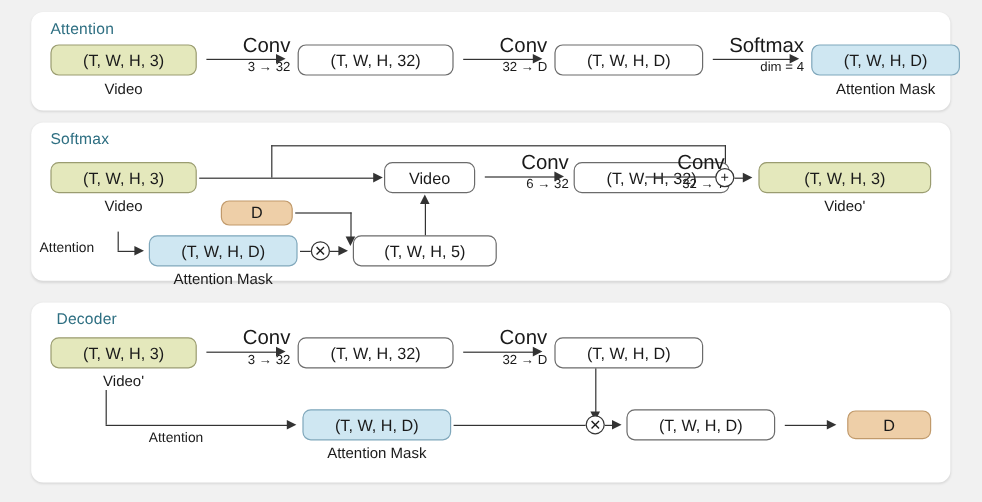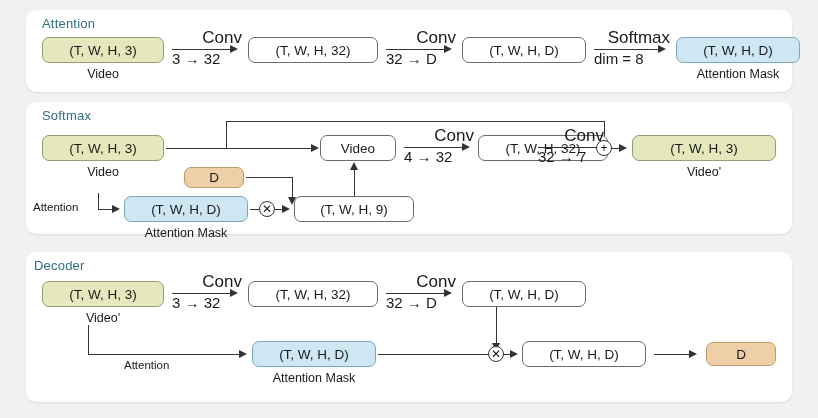--- a/index.html
+++ b/index.html
@@ -80,21 +80,21 @@
   .oparrow .bar{
     position:absolute;left:0;top:50%;height:0;
     border-top:1.4px solid #333;
   }
   .oparrow .top{
     position:absolute;left:0;right:0;bottom:52%;
     text-align:right;font-size:17px;color:#1a1a1a;white-space:nowrap;
   }
   .oparrow .bot{
     position:absolute;left:0;right:0;top:52%;
-    text-align:left;font-size:15px;color:#1a1a1a;white-space:nowrap;
+    text-align:right;font-size:11px;color:#1a1a1a;white-space:nowrap;
   }
   .oparrow .head{
     position:absolute;top:50%;margin-top:-4.5px;
     width:0;height:0;
     border-top:4.5px solid transparent;
     border-bottom:4.5px solid transparent;
     border-left:8px solid #333;
   }
 
   
@@ -135,21 +135,21 @@
       <div class="top">Conv</div>
       <div class="bot">32 → D</div>
       <div class="head" style="left:58px;"></div>
     </div>
 
     <div class="box" style="left:436px;top:27px;width:124px;height:26px;">(T, W, H, D)</div>
 
     <div class="oparrow" style="left:568px;top:24px;width:76px;height:30px;">
       <div class="bar" style="width:66px;"></div>
       <div class="top">Softmax</div>
-      <div class="bot">dim = 8</div>
+      <div class="bot">dim = 4</div>
       <div class="head" style="left:64px;"></div>
     </div>
 
     <div class="box mask" style="left:650px;top:27px;width:124px;height:26px;">(T, W, H, D)</div>
     <div class="caption" style="left:638px;top:57px;width:148px;">Attention Mask</div>
   </div>
 
   <div class="panel" id="panel-encoder">
     <div class="panel-title" style="left:16px;top:6px;">Softmax</div>
 
@@ -175,52 +175,52 @@
     <div class="ah-right" style="left:86px;top:102.5px;"></div>
 
     <div class="box mask" style="left:98px;top:94px;width:124px;height:26px;">(T, W, H, D)</div>
     <div class="caption" style="left:86px;top:124px;width:148px;">Attention Mask</div>
 
     <div class="hline" style="left:224px;top:107px;width:9px;"></div>
     <div class="op" style="left:233px;top:99px;">✕</div>
     <div class="hline" style="left:249px;top:107px;width:8px;"></div>
     <div class="ah-right" style="left:256px;top:102.5px;"></div>
 
-    <div class="box" style="left:268px;top:94px;width:120px;height:26px;">(T, W, H, 9)</div>
+    <div class="box" style="left:268px;top:94px;width:120px;height:26px;">(T, W, H, 5)</div>
 
     <div class="vline" style="left:328px;top:68px;height:26px;"></div>
     <div class="ah-up" style="left:323.5px;top:60px;"></div>
 
     <div class="box" style="left:294px;top:33px;width:76px;height:26px;">Video</div>
 
     <div class="oparrow" style="left:378px;top:30px;width:70px;height:30px;">
       <div class="bar" style="width:60px;"></div>
       <div class="top">Conv</div>
-      <div class="bot">4 → 32</div>
+      <div class="bot">6 → 32</div>
       <div class="head" style="left:58px;"></div>
     </div>
 
     <div class="box" style="left:452px;top:33px;width:130px;height:26px;">(T, W, H, 32)</div>
 
     <div class="oparrow" style="left:512px;top:30px;width:66px;height:30px;">
       <div class="bar" style="width:66px;"></div>
       <div class="top">Conv</div>
       <div class="bot">32 → 7</div>
     </div>
 
     <div class="op" style="left:570px;top:38px;">+</div>
     <div class="hline" style="left:586px;top:46px;width:8px;"></div>
     <div class="ah-right" style="left:593px;top:41.5px;"></div>
 
     <div class="box video" style="left:606px;top:33px;width:144px;height:26px;">(T, W, H, 3)</div>
     <div class="caption" style="left:606px;top:63px;width:144px;">Video'</div>
   </div>
 
   <div class="panel" id="panel-decoder">
-    <div class="panel-title" style="left:8px;top:6px;">Decoder</div>
+    <div class="panel-title" style="left:21px;top:6px;">Decoder</div>
 
     <div class="box video" style="left:16px;top:29px;width:122px;height:26px;">(T, W, H, 3)</div>
     <div class="caption" style="left:16px;top:59px;width:122px;">Video'</div>
 
     <div class="oparrow" style="left:146px;top:26px;width:70px;height:30px;">
       <div class="bar" style="width:60px;"></div>
       <div class="top">Conv</div>
       <div class="bot">3 → 32</div>
       <div class="head" style="left:58px;"></div>
     </div>

